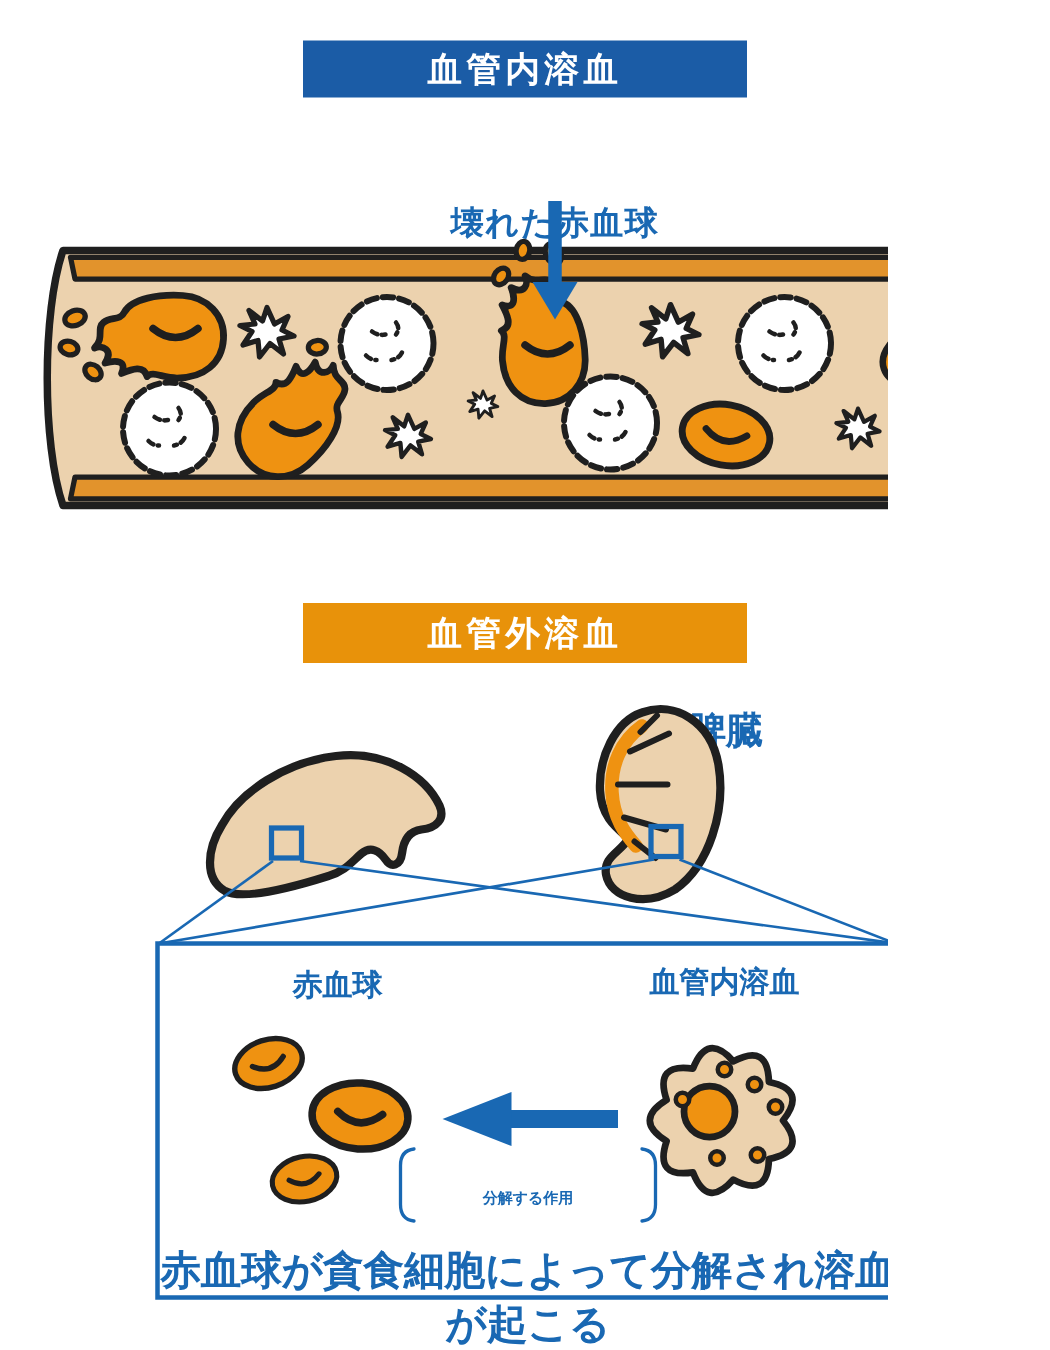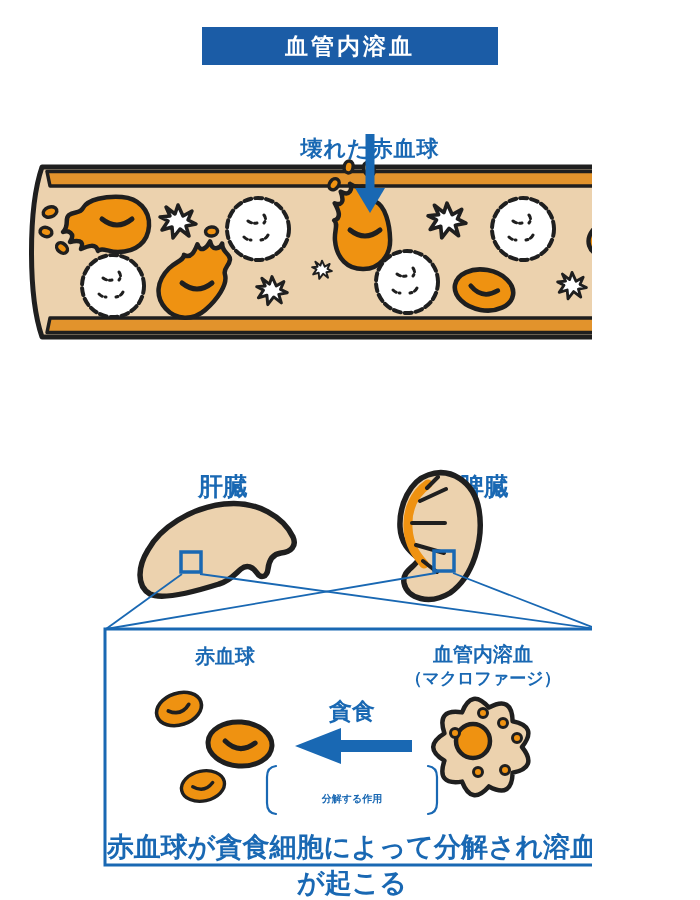--- a/index.html
+++ b/index.html
@@ -75,22 +75,22 @@
 
     <use href="#rbc" transform="translate(616,237) rotate(-18) scale(0.88)"></use>
     <use href="#rbc" transform="translate(484,290) rotate(10) scale(0.92)"></use>
 
     <g>
       <line x1="370" y1="134" x2="370" y2="190" class="s-blue" stroke-width="9"></line>
       <polygon points="370,213 355,188 385,188" class="f-blue"></polygon>
     </g>
   </svg>
 
+  <div class="abs banner orange" style="left:202px;top:402px;">血管外溶血</div>
 
-  <div class="abs blue-label" style="left:163px;top:470px;width:120px;font-size:25px;">肝臓</div>
   <div class="abs blue-label" style="left:424px;top:470px;width:120px;font-size:25px;">脾臓</div>
 
   <svg class="abs" style="left:80px;top:452px;" width="540" height="428" viewBox="80 452 540 428">
     <defs>
       <g id="rbc2">
         <ellipse rx="32" ry="22" class="f-rbc s-ink" stroke-width="5"></ellipse>
         <path d="M -15,-2 Q 0,11 15,-2" class="f-none s-ink" stroke-width="5" stroke-linecap="round"></path>
       </g>
     </defs>
 
@@ -141,17 +141,15 @@
     </g>
 
     <g class="f-none s-blue" stroke-width="2.2" stroke-linecap="round">
       <path d="M 276,766 Q 267,767 267,777 L 267,803 Q 267,813 276,814"></path>
       <path d="M 428,766 Q 437,767 437,777 L 437,803 Q 437,813 428,814"></path>
     </g>
   </svg>
 
   <div class="abs blue-label" style="left:160px;top:643px;width:130px;font-size:20px;text-align:center;">赤血球</div>
   <div class="abs blue-label" style="left:385px;top:641px;width:196px;font-size:20px;">血管内溶血</div>
-  <div class="abs blue-label" style="left:385px;top:667px;width:196px;font-size:17px;">（マクロファージ）</div>
-  <div class="abs blue-label" style="left:300px;top:696px;width:104px;font-size:23px;">貪食</div>
   <div class="abs blue-label" style="left:277px;top:792px;width:150px;font-size:10px;">分解する作用</div>
   <div class="abs blue-label" style="left:106px;top:829px;width:492px;font-size:27px;font-family:Liberation Mono, monospace;">赤血球が貪食細胞によって分解され溶血が起こる</div>
 </div>
 
 </body></html>

